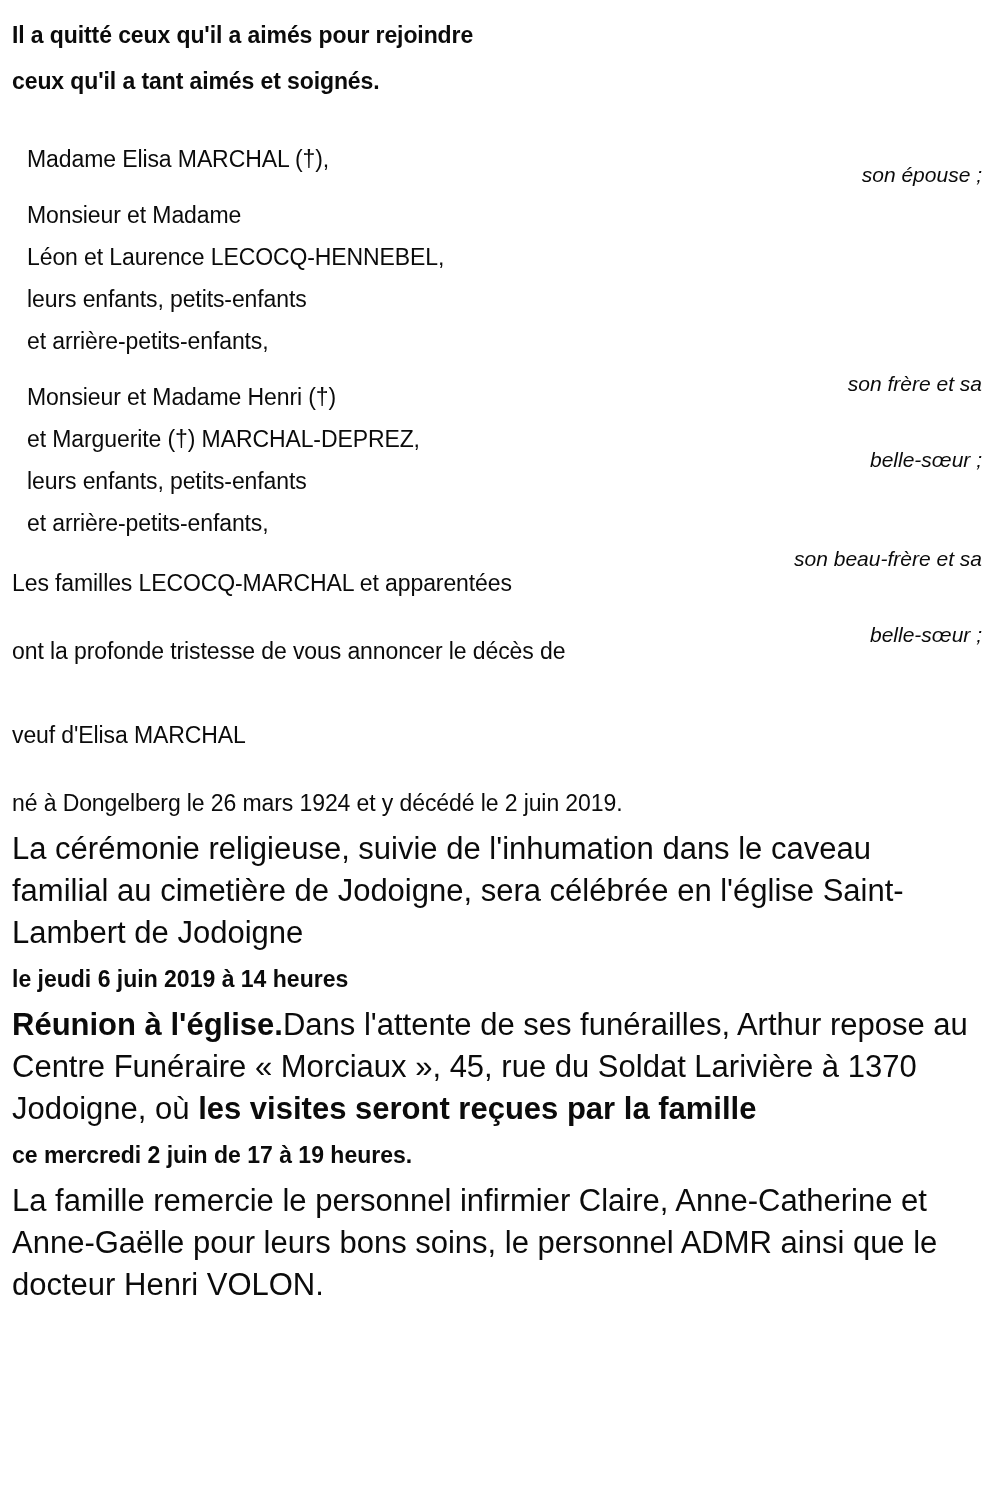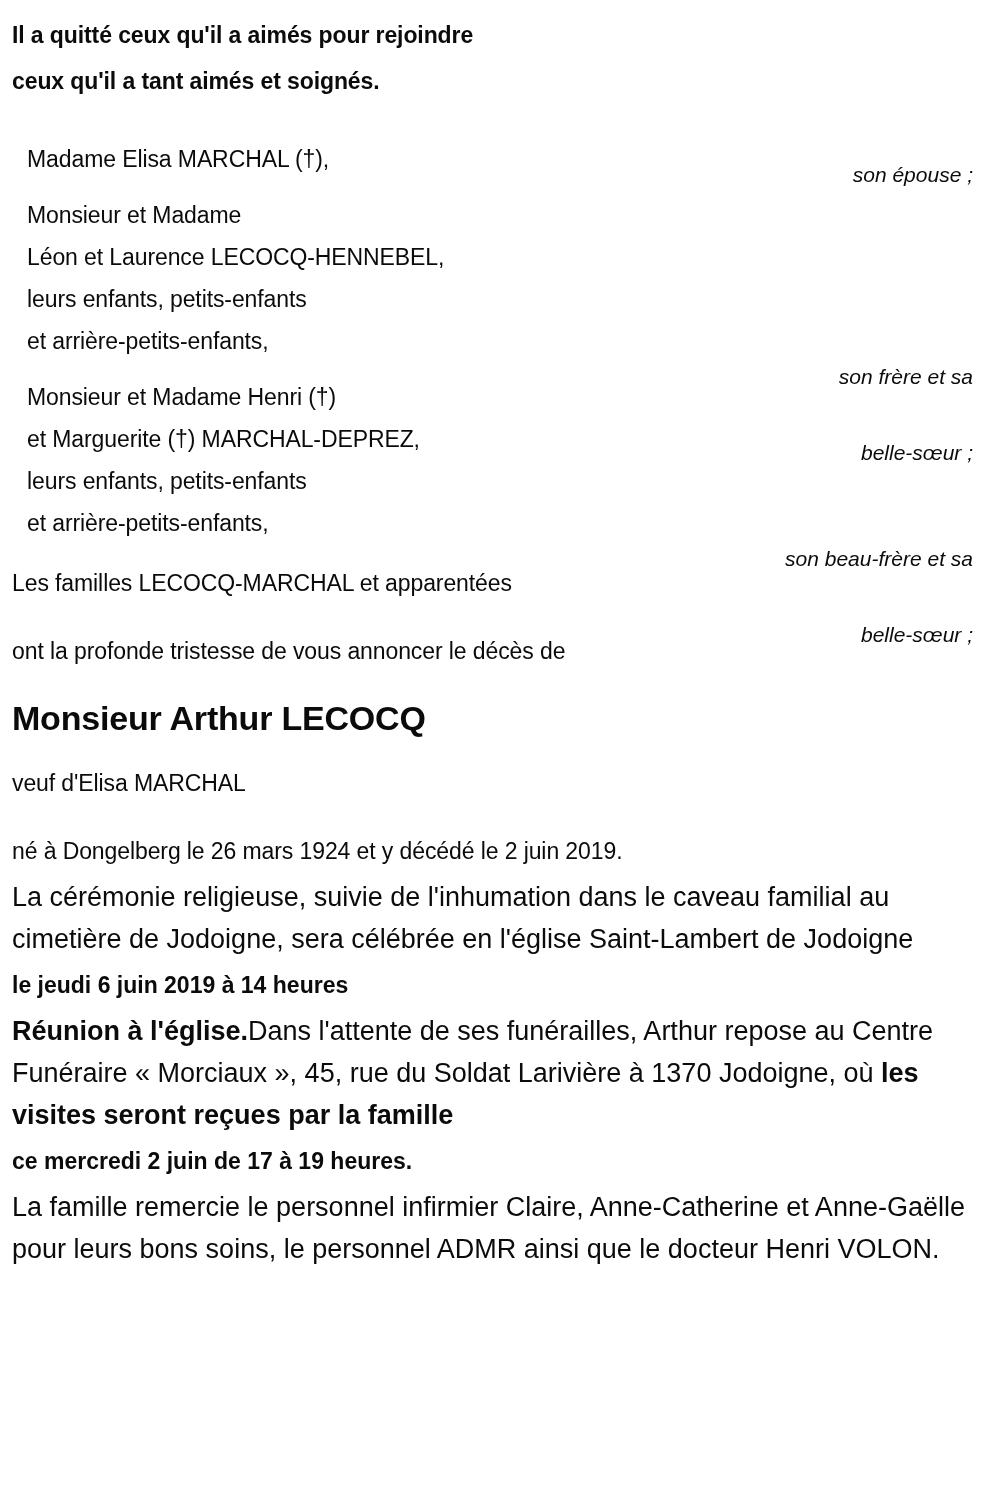--- a/index.html
+++ b/index.html
@@ -15,21 +15,21 @@
     color: #0b0b0b;
     -webkit-font-smoothing: antialiased;
     overflow: hidden;
   }
 
   .notice {
     position: relative;
     width: 1000px;
     height: 1158px;
     box-sizing: border-box;
-    padding: 0 19px 0 12px;
+    padding: 0 10px 0 12px;
     border-radius: 27px;
   }
 
   
   .line {
     font-size: 23px;
     line-height: 42px;
     letter-spacing: -0.1px;
     white-space: pre;
   }
@@ -74,21 +74,21 @@
   .headline {
     font-size: 34px;
     font-weight: bold;
     line-height: 48px;
     letter-spacing: -0.2px;
     white-space: pre;
   }
 
   
   .para {
-    font-size: 27px;
+    font-size: 31px;
     line-height: 42px;
     max-width: 960px;
     white-space: normal;
   }
   .para .b { font-weight: bold; margin-top: 8px; }
 
   .standalone-bold {
     font-size: 23px;
     font-weight: bold;
     line-height: 42px;
@@ -116,21 +116,21 @@
 
   <div class="gap-sm"></div>
 
   <div class="relrow">
     <div class="names">
       <div class="line">Monsieur et Madame</div>
       <div class="line">Léon et Laurence LECOCQ-HENNEBEL,</div>
       <div class="line">leurs enfants, petits-enfants</div>
       <div class="line">et arrière-petits-enfants,</div>
     </div>
-    <div class="relation" style="top:126px;">
+    <div class="relation" style="top:133px;">
       <div>son frère et sa</div>
       <div>belle-sœur ;</div>
     </div>
   </div>
 
   <div class="gap-sm"></div>
 
   <div class="relrow">
     <div class="names">
       <div class="line">Monsieur et Madame Henri (†)</div>
@@ -147,21 +147,20 @@
   <div style="height:18px;"></div>
 
   <div class="line">Les familles LECOCQ-MARCHAL et apparentées</div>
 
   <div class="gap-md"></div>
 
   <div class="line">ont la profonde tristesse de vous annoncer le décès de</div>
 
   <div style="height:22px;"></div>
 
-  <div class="headline">Monsieur Arthur LECOCQ</div>
 
   <div style="height:20px;"></div>
 
   <div class="line">veuf d'Elisa MARCHAL</div>
 
   <div style="height:26px;"></div>
 
   <div class="line">né à Dongelberg le 26 mars 1924 et y décédé le 2 juin 2019.</div>
 
   <div style="height:4px;"></div>

